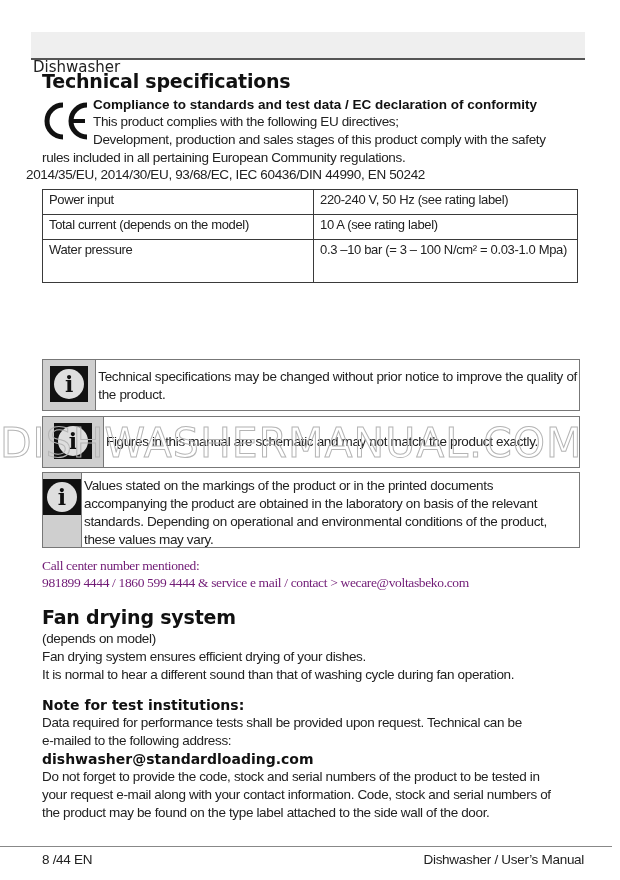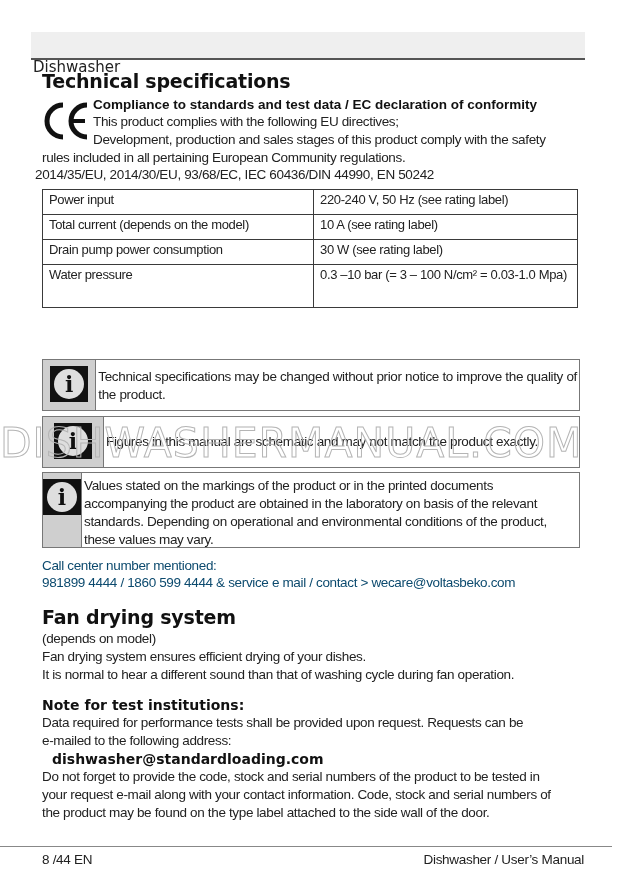--- a/index.html
+++ b/index.html
@@ -34,21 +34,21 @@
   .note .ico .circ { width: 30px; height: 30px; border-radius: 50%; background: #dedede;
                      display: flex; align-items: center; justify-content: center;
                      font-family: "DejaVu Serif", serif; font-weight: bold; font-size: 22px; color: #111; }
   .note .body { padding: 4px 2px; font-size: 13.5px; font-family: "Liberation Sans", sans-serif;
                 line-height: 18px; color: #222; letter-spacing: -0.35px; }
 
   .watermark { position: absolute; left: 0; top: 419px; width: 508px; text-align: center;
                font-size: 41px; font-family: "DejaVu Sans", sans-serif; letter-spacing: 1px;
                color: transparent; -webkit-text-stroke: 1px #b5b5b5; pointer-events: none; }
 
-  .blue { color: #0c4a6e; }
+  .blue { color: #701a75; font-family: Liberation Serif, serif; }
   .bold13 { font-weight: bold; font-family: "DejaVu Sans", sans-serif; font-size: 14px; color: #111; letter-spacing: 0; }
 
   .footer-line { position: absolute; left: 0; top: 846px; width: 612px; height: 1px; background: #888; }
   .footer { position: absolute; top: 852px; font-size: 13.5px; font-family: "Liberation Sans", sans-serif;
             color: #222; letter-spacing: -0.3px; }
 </style>
 </head>
 <body>
 
 <div class="header-bar">
@@ -59,35 +59,31 @@
 
 <svg class="ce-logo" viewBox="0 0 50 40">
   <path d="M22 4 A16 16 0 1 0 22 36" fill="none" stroke="#111" stroke-width="5"></path>
   <path d="M46 4 A16 16 0 1 0 46 36" fill="none" stroke="#111" stroke-width="5"></path>
   <line x1="31" y1="20" x2="44" y2="20" stroke="#111" stroke-width="4"></line>
 </svg>
 <div class="ce-title">Compliance to standards and test data / EC declaration of conformity</div>
 <div class="txt" style="left:93px;top:114px;">This product complies with the following EU directives;</div>
 <div class="txt" style="left:93px;top:132px;">Development, production and sales stages of this product comply with the safety</div>
 <div class="txt" style="left:42px;top:150px;">rules included in all pertaining European Community regulations.</div>
-<div class="txt" style="left:35px;top:167px;text-align:right;">2014/35/EU, 2014/30/EU, 93/68/EC, IEC 60436/DIN 44990, EN 50242</div>
+<div class="txt" style="left:26px;top:167px;text-align:right;">2014/35/EU, 2014/30/EU, 93/68/EC, IEC 60436/DIN 44990, EN 50242</div>
 
 <table class="spec">
   <tbody>
     <tr>
         <td class="k">Power input</td>
         <td>220-240 V, 50 Hz (see rating label)</td>
       </tr>
     <tr>
         <td class="k">Total current (depends on the model)</td>
         <td>10 A (see rating label)</td>
-      </tr>
-    <tr>
-        <td class="k">Drain pump power consumption</td>
-        <td>30 W (see rating label)</td>
       </tr>
     <tr>
         <td class="k" style="height:38px;">Water pressure</td>
         <td style="white-space:normal;">0.3 –10 bar (= 3 – 100 N/cm² = 0.03-1.0 Mpa)</td>
       </tr>
   </tbody>
 </table>
 
 <div class="note" style="top:359px;height:50px;">
   <div class="ico">
@@ -120,22 +116,22 @@
 
 <div class="txt blue" style="left:42px;top:558px;">Call center number mentioned:</div>
 <div class="txt blue" style="left:42px;top:575px;">981899 4444  /  1860 599 4444 &amp; service e mail / contact  &gt; wecare@voltasbeko.com</div>
 
 <div class="h1" style="top:606px;">Fan drying system</div>
 <div class="txt" style="left:42px;top:631px;text-align:right;">(depends on model)</div>
 <div class="txt" style="left:42px;top:649px;">Fan drying system ensures efficient drying of your dishes.</div>
 <div class="txt" style="left:42px;top:667px;">It is normal to hear a different sound than that of washing cycle during fan operation.</div>
 
 <div class="txt bold13" style="left:42px;top:697px;">Note for test institutions:</div>
-<div class="txt" style="left:42px;top:715px;">Data required for performance tests shall be provided upon request. Requests can be</div>
+<div class="txt" style="left:42px;top:715px;">Data required for performance tests shall be provided upon request. Technical can be</div>
 <div class="txt" style="left:42px;top:733px;">e-mailed to the following address:</div>
-<div class="txt bold13" style="left:52px;top:751px;">dishwasher@standardloading.com</div>
+<div class="txt bold13" style="left:42px;top:751px;">dishwasher@standardloading.com</div>
 <div class="txt" style="left:42px;top:769px;">Do not forget to provide the code, stock and serial numbers of the product to be tested in</div>
 <div class="txt" style="left:42px;top:787px;">your request e-mail along with your contact information. Code, stock and serial numbers of</div>
 <div class="txt" style="left:42px;top:805px;">the product may be found on the type label attached to the side wall of the door.</div>
 
 <div class="footer-line"></div>
 <div class="footer" style="left:42px;">8 /44 EN</div>
 <div class="footer" style="right:36px;">Dishwasher / User’s Manual</div>
 
 </body></html>

